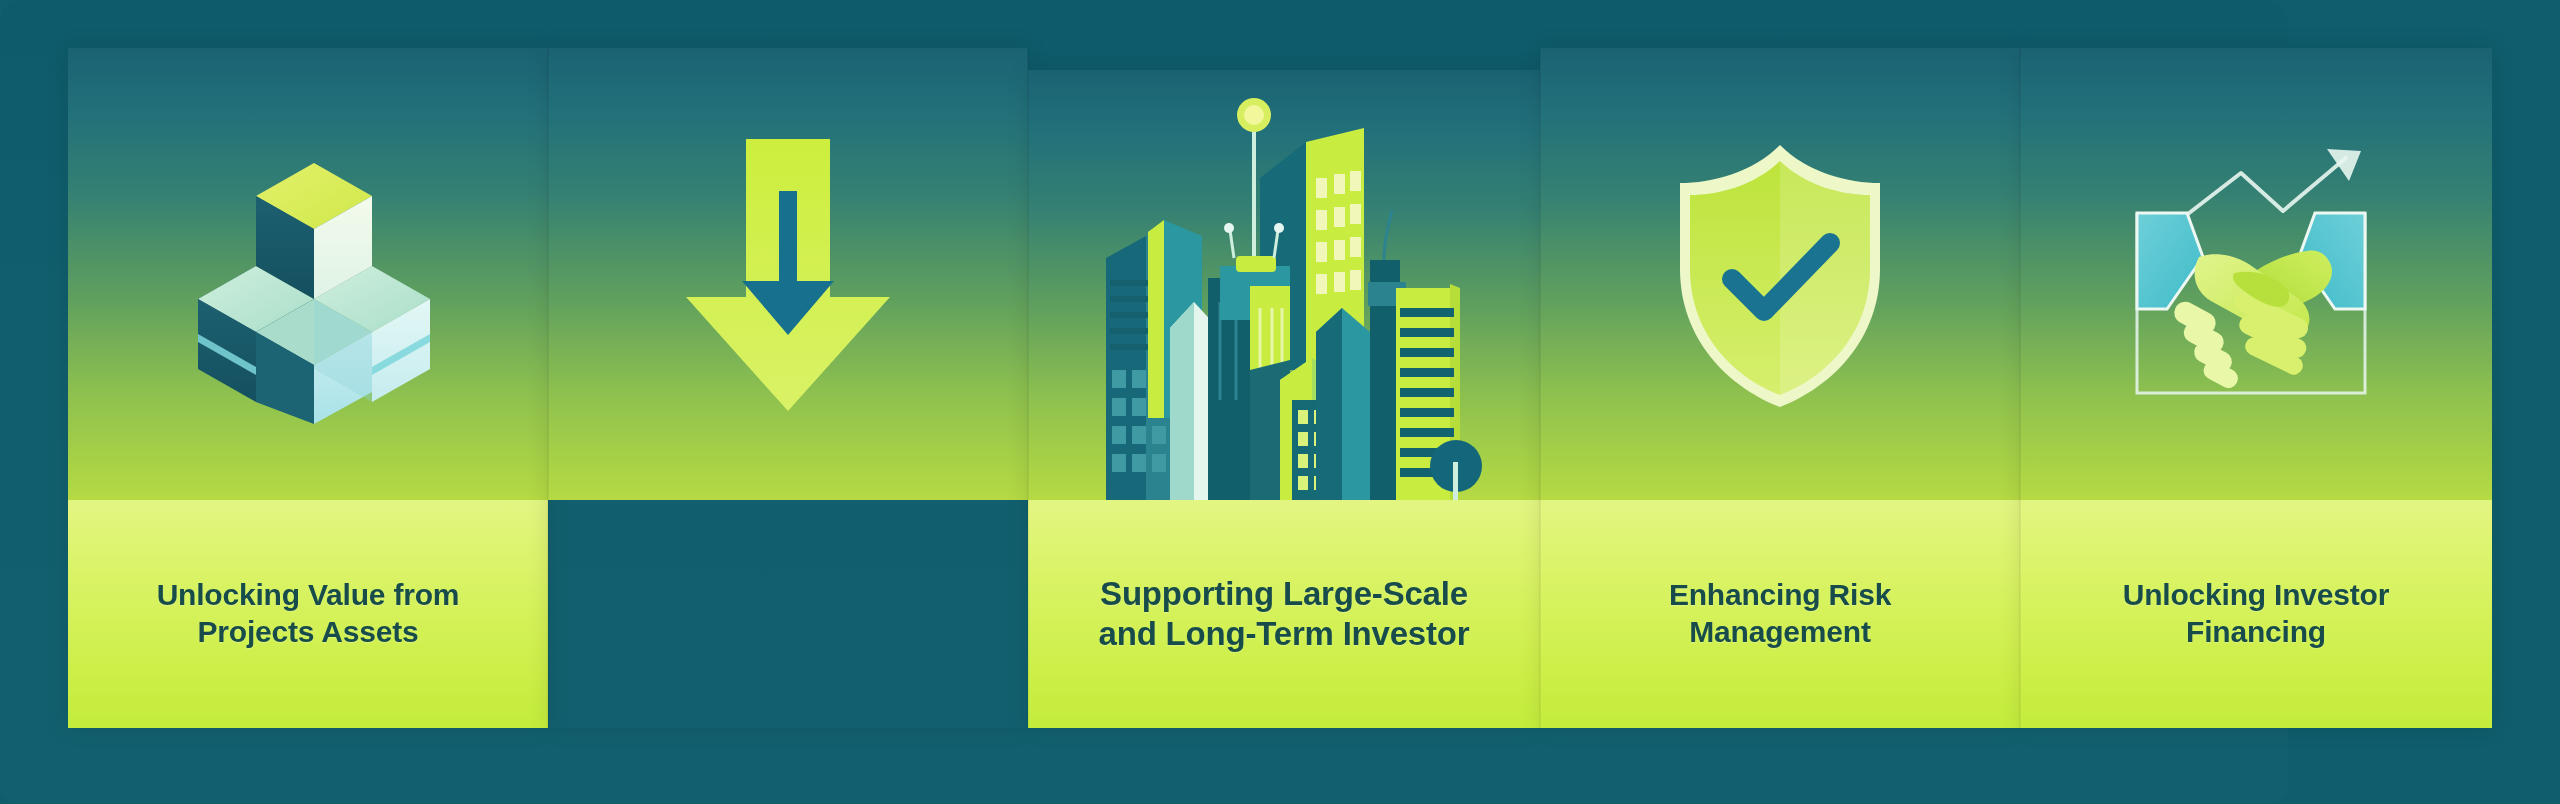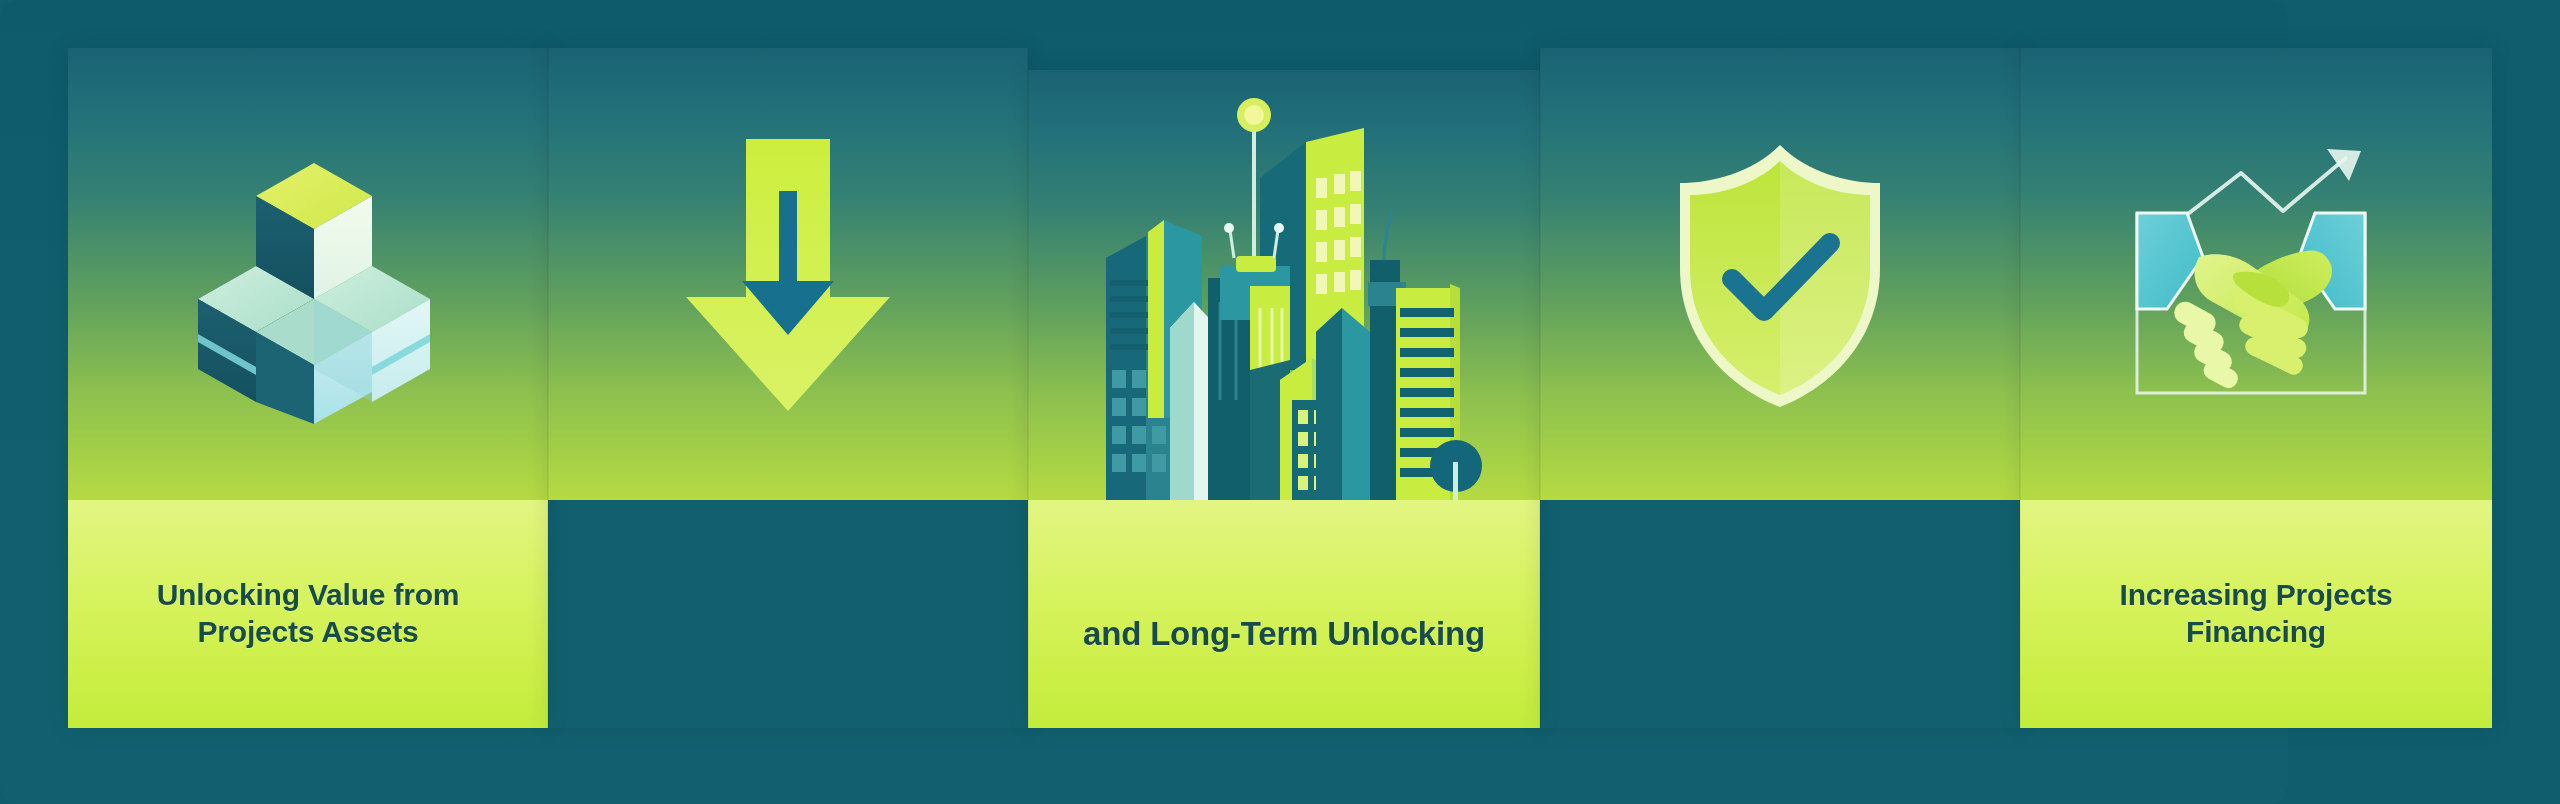--- a/index.html
+++ b/index.html
@@ -270,41 +270,47 @@
             <rect x="316" y="398" width="54" height="9"></rect>
           </g>
 
           <circle cx="372" cy="396" r="26" fill="#14667a"></circle>
           <rect x="369" y="392" width="5" height="40" fill="#cfeede"></rect>
         </svg>
       </div>
     </div>
     <div class="caption" style="height:228px;">
       <div class="caption-text">
-        <br>
-        <span>and Long-Term Unlocking</span>
+        <span>Supporting Large-Scale</span><br>
+        <span>and Long-Term Investor</span>
       </div>
     </div>
   </div>
 
   <div class="panel p-std" style="left:1540px;top:48px;width:480px;height:680px;">
     <div class="art" style="height:452px;">
       <div class="icon-holder">
         <svg width="240" height="290" viewBox="0 0 240 290" aria-hidden="true">
           <defs>
             <linearGradient id="shieldGrad" x1="0" y1="0" x2="0" y2="1">
               <stop offset="0" stop-color="#bde43b"></stop>
                 <stop offset="1" stop-color="#d6ef6e"></stop>
             </linearGradient>
           </defs>
           <path d="M120,16 C92,44 52,54 20,54 L20,140 C20,210 68,258 120,278 C172,258 220,210 220,140 L220,54 C188,54 148,44 120,16 Z" fill="#edf7c8"></path>
           <path d="M120,32 C94,57 58,66 30,66 L30,140 C30,204 73,248 120,266 C167,248 210,204 210,140 L210,66 C182,66 146,57 120,32 Z" fill="url(#shieldGrad)"></path>
           <path d="M120,32 L120,266 C167,248 210,204 210,140 L210,66 C182,66 146,57 120,32 Z" fill="#ffffff" opacity=".16"></path>
           <path d="M72,150 L104,182 L170,114" stroke="#1a7390" stroke-width="20" fill="none" stroke-linecap="round" stroke-linejoin="round"></path>
         </svg>
+      </div>
+    </div>
+    <div class="caption" style="height:228px;">
+      <div class="caption-text">
+        <span>Enhancing Risk</span><br>
+        <span>Management</span>
       </div>
     </div>
   </div>
 
   <div class="panel p-std" style="left:2020px;top:48px;width:472px;height:680px;">
     <div class="art" style="height:452px;">
       <div class="icon-holder">
         <svg width="290" height="290" viewBox="0 0 290 290" aria-hidden="true">
           <defs>
             <linearGradient id="sleeveL" x1="0" y1="0" x2="1" y2="1">
@@ -355,21 +361,21 @@
             <rect x="132" y="218" width="62" height="18" rx="9" transform="rotate(26 163 227)"></rect>
           </g>
 
           <path d="M124,144 C142,140 162,146 174,158 C182,166 178,178 168,178
                    C156,178 140,168 128,158 C122,153 120,146 124,144 Z" fill="#b8e03c"></path>
         </svg>
       </div>
     </div>
     <div class="caption" style="height:228px;">
       <div class="caption-text">
-        <span>Increasing Projects</span><br>
+        <span>Unlocking Investor</span><br>
         <span>Financing</span>
       </div>
     </div>
   </div>
 
   <div class="divider" style="left:547px;top:48px;height:680px;"></div>
   <div class="divider" style="left:1027px;top:48px;height:680px;"></div>
   <div class="divider" style="left:1539px;top:48px;height:680px;"></div>
   <div class="divider" style="left:2019px;top:48px;height:680px;"></div>
 

